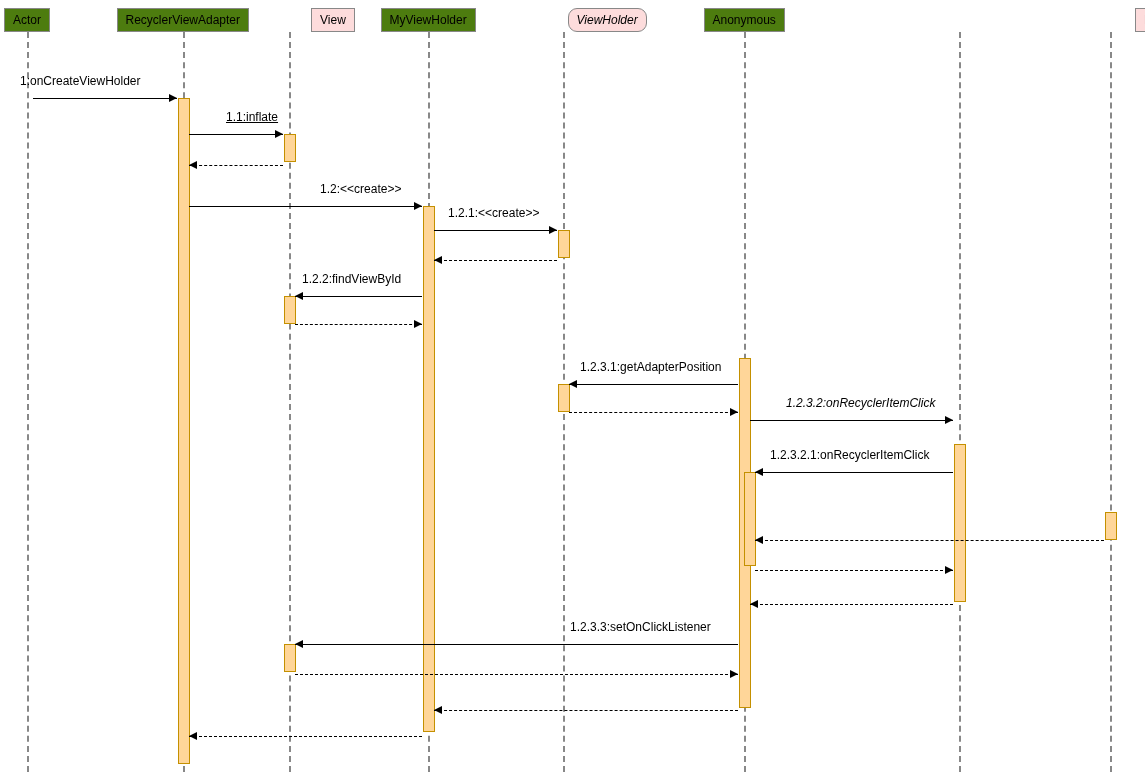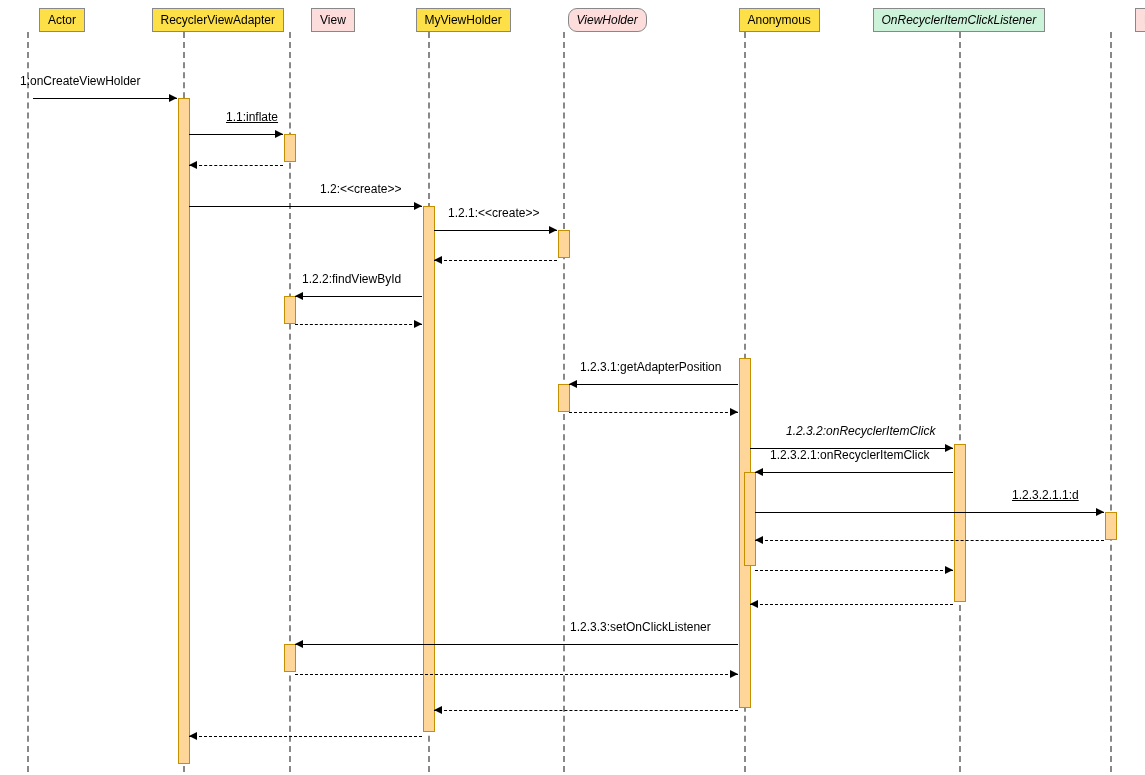--- a/index.html
+++ b/index.html
@@ -1,18 +1,18 @@
 <!DOCTYPE html>
 <html><head>
 <meta charset="utf-8">
 <style>
 body { margin: 0; font-family: Arial, sans-serif; font-size: 12px; background: #fff; }
 .canvas { position: relative; width: 1145px; height: 775px; }
 .participant { position: absolute; top: 8px; border: 1px solid #888; padding: 4px 8px; text-align: center; white-space: nowrap; }
-.participant.concrete { background: #fde047; margin-left: 35px; }
+.participant.concrete { background: #4d7c0f; }
 .participant.abstract { background: #fddcdc; margin-left: 44px; }
 .participant.interface { background: #ccf2d9; font-style: italic; }
 .participant.abstractlabel { font-style: italic; }
 .lifeline { position: absolute; top: 32px; width: 0; height: 740px; border-left: 2px dashed #888; }
 .activation { position: absolute; width: 10px; background: #ffd699; border: 1px solid #c49000; }
 .msg { position: absolute; height: 16px; }
 .msg .label { position: absolute; bottom: 14px; white-space: nowrap; }
 .msg .line { position: absolute; top: 12px; height: 0; }
 .msg .line.solid { border-top: 1px solid #000; }
 .msg .line.dashed { border-top: 1px dashed #000; }
@@ -36,21 +36,20 @@
     <div class="participant concrete" style="visibility: visible; left: 116.5px;">RecyclerViewAdapter</div>
     <div class="lifeline" style="left: 183px;"></div>
     <div class="participant abstract" style="visibility: visible; left: 267px;">View</div>
     <div class="lifeline" style="left: 289px;"></div>
     <div class="participant concrete" style="visibility: visible; left: 380.5px;">MyViewHolder</div>
     <div class="lifeline" style="left: 428px;"></div>
     <div class="participant abstract abstractlabel" style="visibility: visible; left: 523.5px; border-radius: 9px;">ViewHolder</div>
     <div class="lifeline" style="left: 563px;"></div>
     <div class="participant concrete" style="visibility: visible; left: 703.5px;">Anonymous</div>
     <div class="lifeline" style="left: 744px;"></div>
-    <div class="participant interface" style="visibility: visible; left: 872.5px;">OnRecyclerItemClickListener</div>
     <div class="lifeline" style="left: 959px;"></div>
     <div class="participant abstract" style="visibility: visible; left: 1091px;">Log</div>
     <div class="lifeline" style="left: 1110px;"></div>
     <div class="activation" style="left: 178px; top: 98px; height: 664px;"></div>
     <div class="activation" style="left: 284px; top: 134px; height: 26px;"></div>
     <div class="activation" style="left: 423px; top: 206px; height: 524px;"></div>
     <div class="activation" style="left: 558px; top: 230px; height: 26px;"></div>
     <div class="activation" style="left: 284px; top: 296px; height: 26px;"></div>
     <div class="activation" style="left: 739px; top: 358px; height: 348px;"></div>
     <div class="activation" style="left: 558px; top: 384px; height: 26px;"></div>
@@ -97,34 +96,29 @@
     </div>
     <div class="msg" style="left: 569px; top: 372px; width: 169px;">
       <div class="line solid" style="left: 0px; width: 169px;"></div>
       <div class="arrowhead left solid" style="left: 0px;"></div>
       <div class="label" style="left: 11px;">1.2.3.1:getAdapterPosition</div>
     </div>
     <div class="msg" style="left: 569px; top: 400px; width: 169px;">
       <div class="line dashed" style="left: 0px; width: 169px;"></div>
       <div class="arrowhead right open" style="left: 161px;"></div>
     </div>
-    <div class="msg" style="left: 750px; top: 436px; width: 203px; padding-left: 8px;">
+    <div class="msg" style="left: 750px; top: 408px; width: 203px; padding-left: 8px;">
       <div class="line solid" style="left: 0px; width: 203px;"></div>
       <div class="arrowhead right solid" style="left: 195px;"></div>
       <div class="label italic" style="left: 36px;">1.2.3.2:onRecyclerItemClick</div>
     </div>
     <div class="msg" style="left: 755px; top: 460px; width: 198px;">
       <div class="line solid" style="left: 0px; width: 198px;"></div>
       <div class="arrowhead left solid" style="left: 0px;"></div>
       <div class="label" style="left: 15px;">1.2.3.2.1:onRecyclerItemClick</div>
-    </div>
-    <div class="msg" style="left: 755px; top: 500px; width: 349px;">
-      <div class="line solid" style="left: 0px; width: 349px;"></div>
-      <div class="arrowhead right solid" style="left: 341px;"></div>
-      <div class="label underline" style="left: 257px;">1.2.3.2.1.1:d</div>
     </div>
     <div class="msg" style="left: 755px; top: 528px; width: 349px;">
       <div class="line dashed" style="left: 0px; width: 349px;"></div>
       <div class="arrowhead left open" style="left: 0px;"></div>
     </div>
     <div class="msg" style="left: 755px; top: 558px; width: 198px;">
       <div class="line dashed" style="left: 0px; width: 198px;"></div>
       <div class="arrowhead right open" style="left: 190px;"></div>
     </div>
     <div class="msg" style="left: 750px; top: 592px; width: 203px;">

